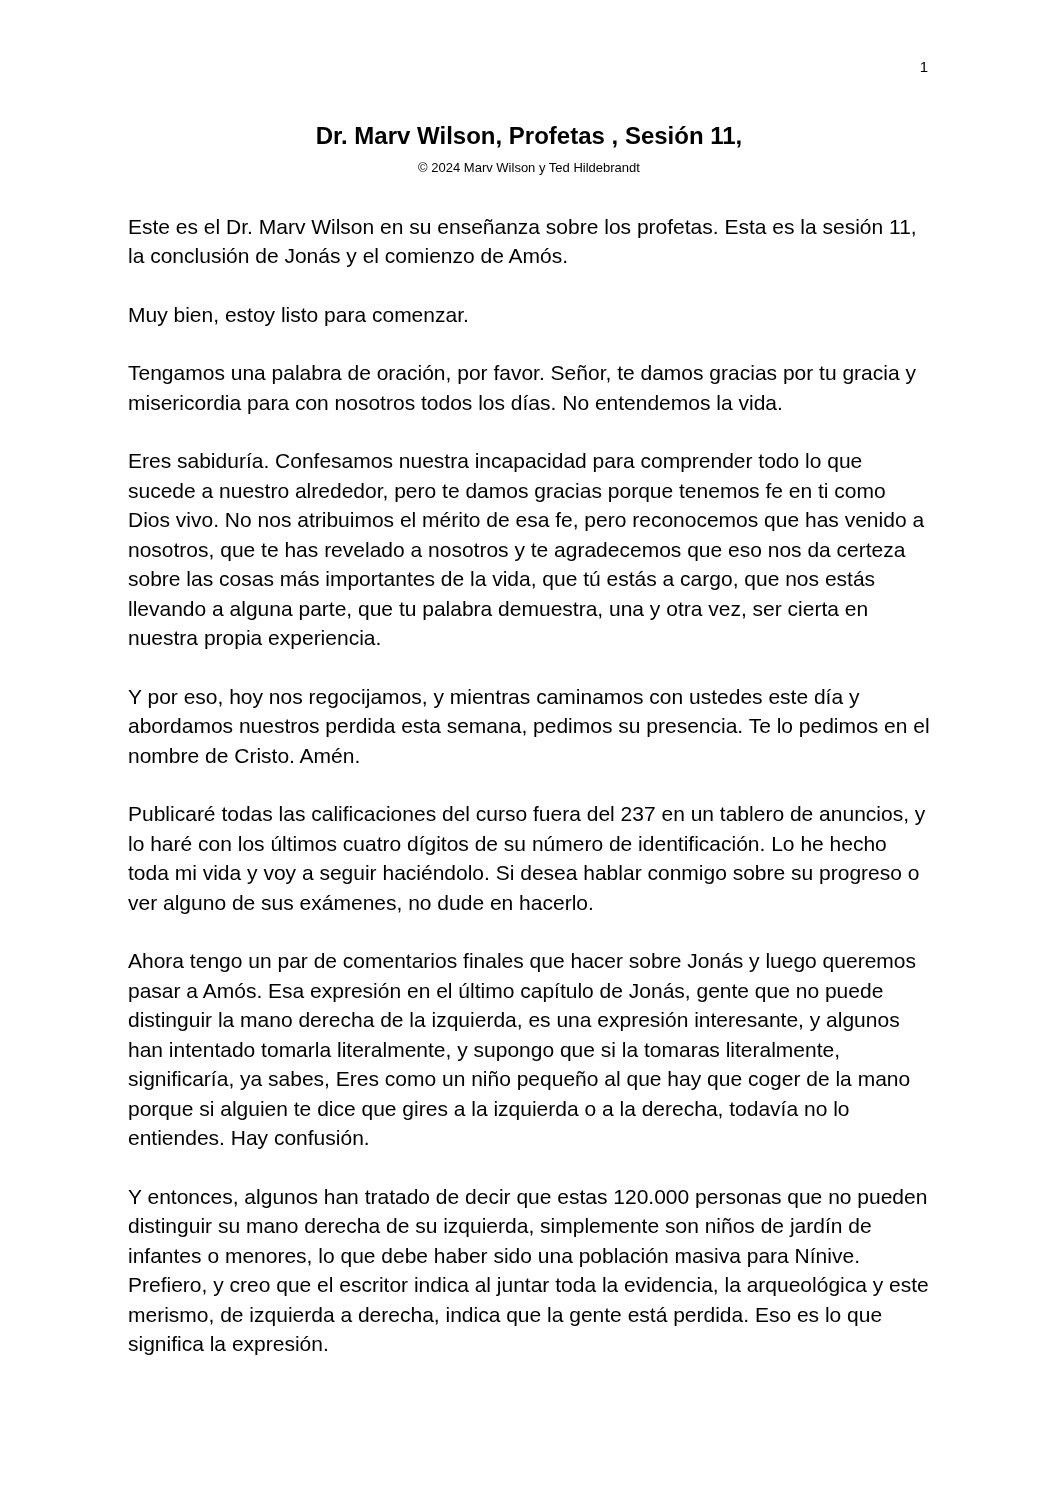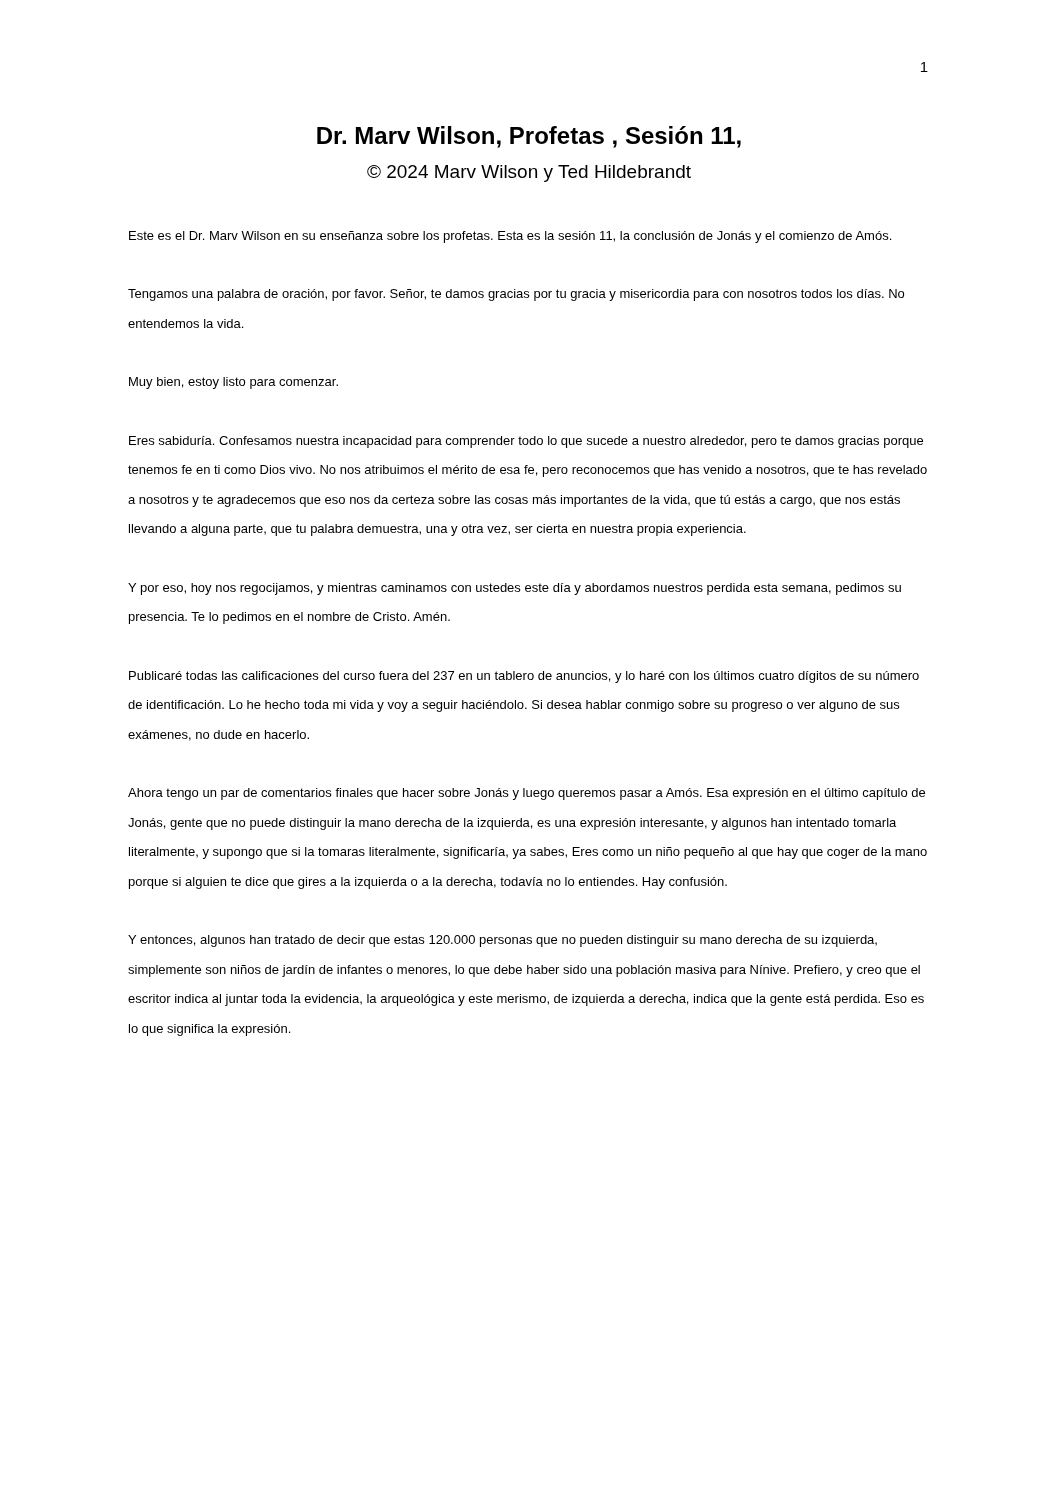--- a/index.html
+++ b/index.html
@@ -36,54 +36,54 @@
 
   .title-line {
     font-size: 24px;
     font-weight: bold;
     line-height: 1.35;
     color: #000000;
   }
 
   .copyright-line {
     text-align: center;
-    font-size: 19px;
+    font-size: 13px;
     line-height: 1.5;
     margin-top: 6px;
     color: #000000;
   }
 
   .body-text {
     margin-top: 34px;
   }
 
   .body-text p {
-    font-size: 13px;
+    font-size: 21px;
     line-height: 29.5px;
     text-align: left;
     margin-bottom: 29px;
     color: #000000;
   }
 </style>
 </head>
 <body>
 
 <div class="page">
 
   <span class="page-number">1</span>
 
   <div class="title-block">
     <div class="title-line">Dr. Marv Wilson, Profetas , Sesión 11,</div>
     <div class="copyright-line">© 2024 Marv Wilson y Ted Hildebrandt</div>
   </div>
 
   <div class="body-text">
     <p>Este es el Dr. Marv Wilson en su enseñanza sobre los profetas. Esta es la sesión 11, la conclusión de Jonás y el comienzo de Amós.</p>
+    <p>Muy bien, estoy listo para comenzar.</p>
     <p>Tengamos una palabra de oración, por favor. Señor, te damos gracias por tu gracia y misericordia para con nosotros todos los días. No entendemos la vida.</p>
-    <p>Muy bien, estoy listo para comenzar.</p>
     <p>Eres sabiduría. Confesamos nuestra incapacidad para comprender todo lo que sucede a nuestro alrededor, pero te damos gracias porque tenemos fe en ti como Dios vivo. No nos atribuimos el mérito de esa fe, pero reconocemos que has venido a nosotros, que te has revelado a nosotros y te agradecemos que eso nos da certeza sobre las cosas más importantes de la vida, que tú estás a cargo, que nos estás llevando a alguna parte, que tu palabra demuestra, una y otra vez, ser cierta en nuestra propia experiencia.</p>
     <p>Y por eso, hoy nos regocijamos, y mientras caminamos con ustedes este día y abordamos nuestros perdida esta semana, pedimos su presencia. Te lo pedimos en el nombre de Cristo. Amén.</p>
     <p>Publicaré todas las calificaciones del curso fuera del 237 en un tablero de anuncios, y lo haré con los últimos cuatro dígitos de su número de identificación. Lo he hecho toda mi vida y voy a seguir haciéndolo. Si desea hablar conmigo sobre su progreso o ver alguno de sus exámenes, no dude en hacerlo.</p>
     <p>Ahora tengo un par de comentarios finales que hacer sobre Jonás y luego queremos pasar a Amós. Esa expresión en el último capítulo de Jonás, gente que no puede distinguir la mano derecha de la izquierda, es una expresión interesante, y algunos han intentado tomarla literalmente, y supongo que si la tomaras literalmente, significaría, ya sabes, Eres como un niño pequeño al que hay que coger de la mano porque si alguien te dice que gires a la izquierda o a la derecha, todavía no lo entiendes. Hay confusión.</p>
     <p>Y entonces, algunos han tratado de decir que estas 120.000 personas que no pueden distinguir su mano derecha de su izquierda, simplemente son niños de jardín de infantes o menores, lo que debe haber sido una población masiva para Nínive. Prefiero, y creo que el escritor indica al juntar toda la evidencia, la arqueológica y este merismo, de izquierda a derecha, indica que la gente está perdida. Eso es lo que significa la expresión.</p>
   </div>
 
 </div>
 
 </body></html>

